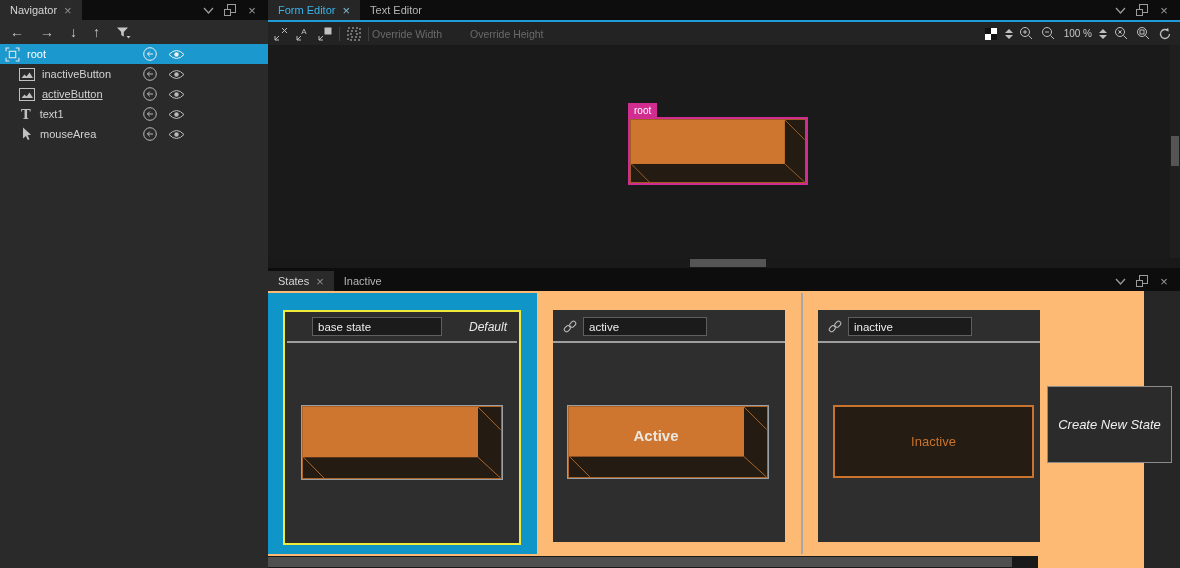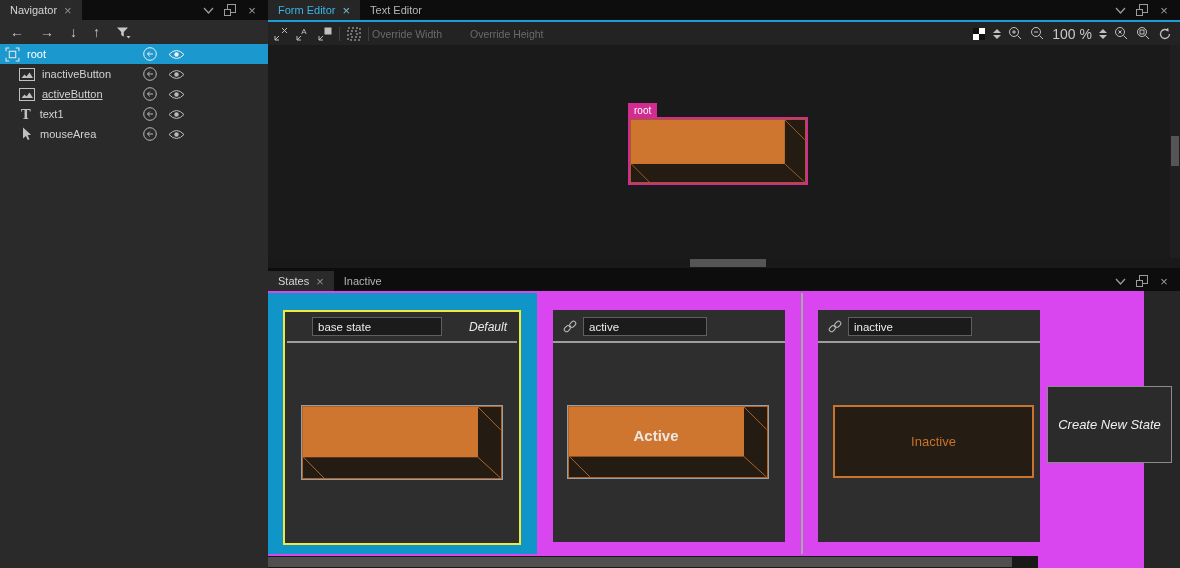--- a/index.html
+++ b/index.html
@@ -34,39 +34,39 @@
   
   .main-tabbar { left:268px; top:0; width:912px; height:20px; }
   .accent-line { left:268px; top:20px; width:912px; height:2px; background:#1f9cd8; }
   .form-toolbar { left:268px; top:22px; width:912px; height:23px; background:#232323;
                   display:flex; align-items:center; font-size:10.5px; color:#c0c0c0; }
   .tool-ico { display:flex; align-items:center; justify-content:center; width:22px; height:18px; }
   .tool-sep { width:1px; height:14px; background:#3f3f3f; margin:0 3px; }
   .ovr-input { width:90px; height:16px; background:transparent; border:none; outline:none;
                color:#d0d0d0; font-size:10.5px; font-family:"Liberation Sans",sans-serif; }
   .ovr-input::placeholder { color:#6a6a6a; }
-  .zoom-label { font-size:14px; color:#c8c8c8; padding:0 4px; }
+  .zoom-label { font-size:10px; color:#c8c8c8; padding:0 4px; }
   .spin { display:flex; flex-direction:column; gap:2px; align-items:center; width:14px; }
   .spin i { width:0; height:0; border-left:4px solid transparent; border-right:4px solid transparent; }
   .spin .up { border-bottom:4px solid #c0c0c0; }
   .spin .dn { border-top:4px solid #c0c0c0; }
 
   .canvas { left:268px; top:45px; width:902px; height:213px; background:#1a1a1a; }
   .root-label { left:360px; top:58px; height:14px; padding:0 6px; background:#d12c8f;
                 color:#fff; font-size:10px; display:flex; align-items:center; }
   .root-box { left:360px; top:72px; width:180px; height:68px; border:2px solid #d12c8f; }
 
   .vscroll { left:1170px; top:45px; width:10px; height:213px; background:#1f1f1f; }
   .vscroll .thumb { position:absolute; left:1px; top:91px; width:8px; height:30px; background:#555; }
   .hscroll { left:268px; top:258px; width:912px; height:10px; background:#191919; }
   .hscroll .thumb { position:absolute; left:422px; top:1px; width:76px; height:8px; background:#555; }
 
   
   .states-tabbar { left:268px; top:268px; width:912px; height:23px; padding-top:3px; }
-  .states-body { left:268px; top:291px; width:876px; height:277px; background:#d946ef; }
+  .states-body { left:268px; top:291px; width:876px; height:277px; background:#fdba74; }
 
   .state-input { background:#1b1b1b; border:1px solid #5f5f5f; color:#ececec;
                  font-size:11.5px; padding:0 5px; height:19px; outline:none;
                  font-family:"Liberation Sans",sans-serif; }
   .hdr-sep { position:absolute; height:2px; background:#9e9e9e; }
   .preview-frame { position:absolute; border:1px solid #99a0a5; background:#241b12; }
 
   .base-card { position:absolute; left:0; top:2px; width:269px; height:261px; background:#1095c8; }
   .yellow-box { position:absolute; left:15px; top:17px; width:238px; height:235px;
                 border:2px solid #efe93a; background:#2e2e2e; }

